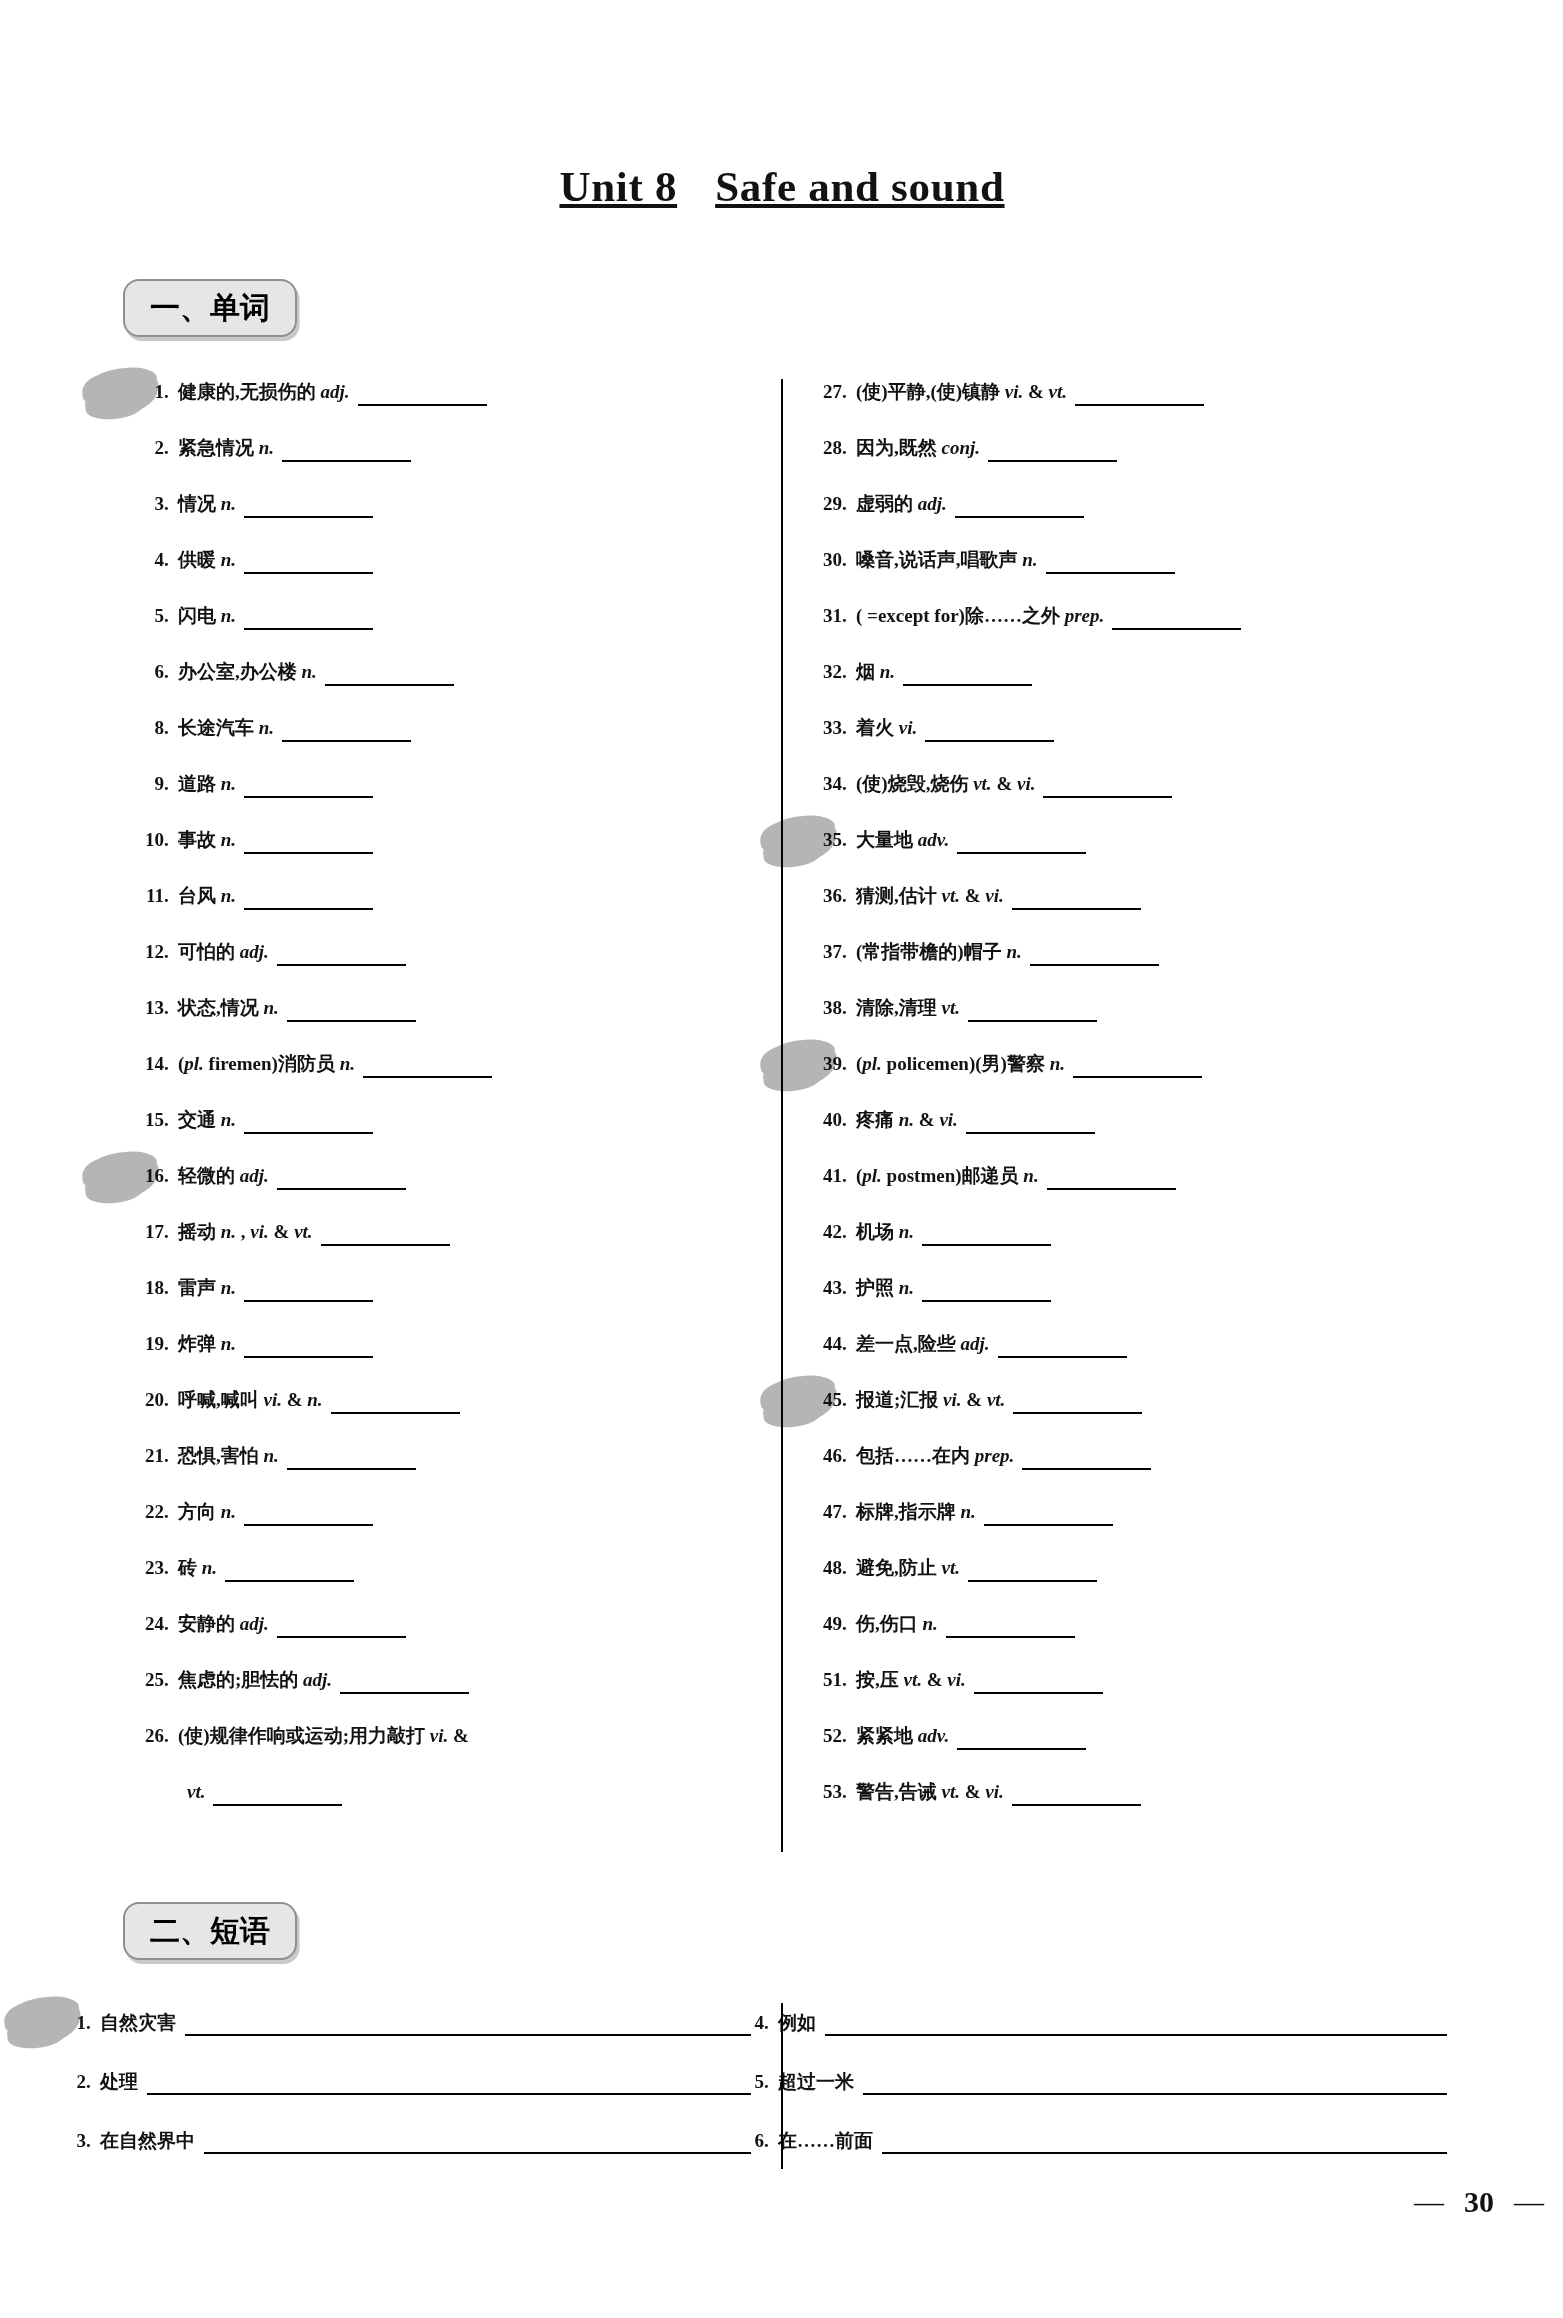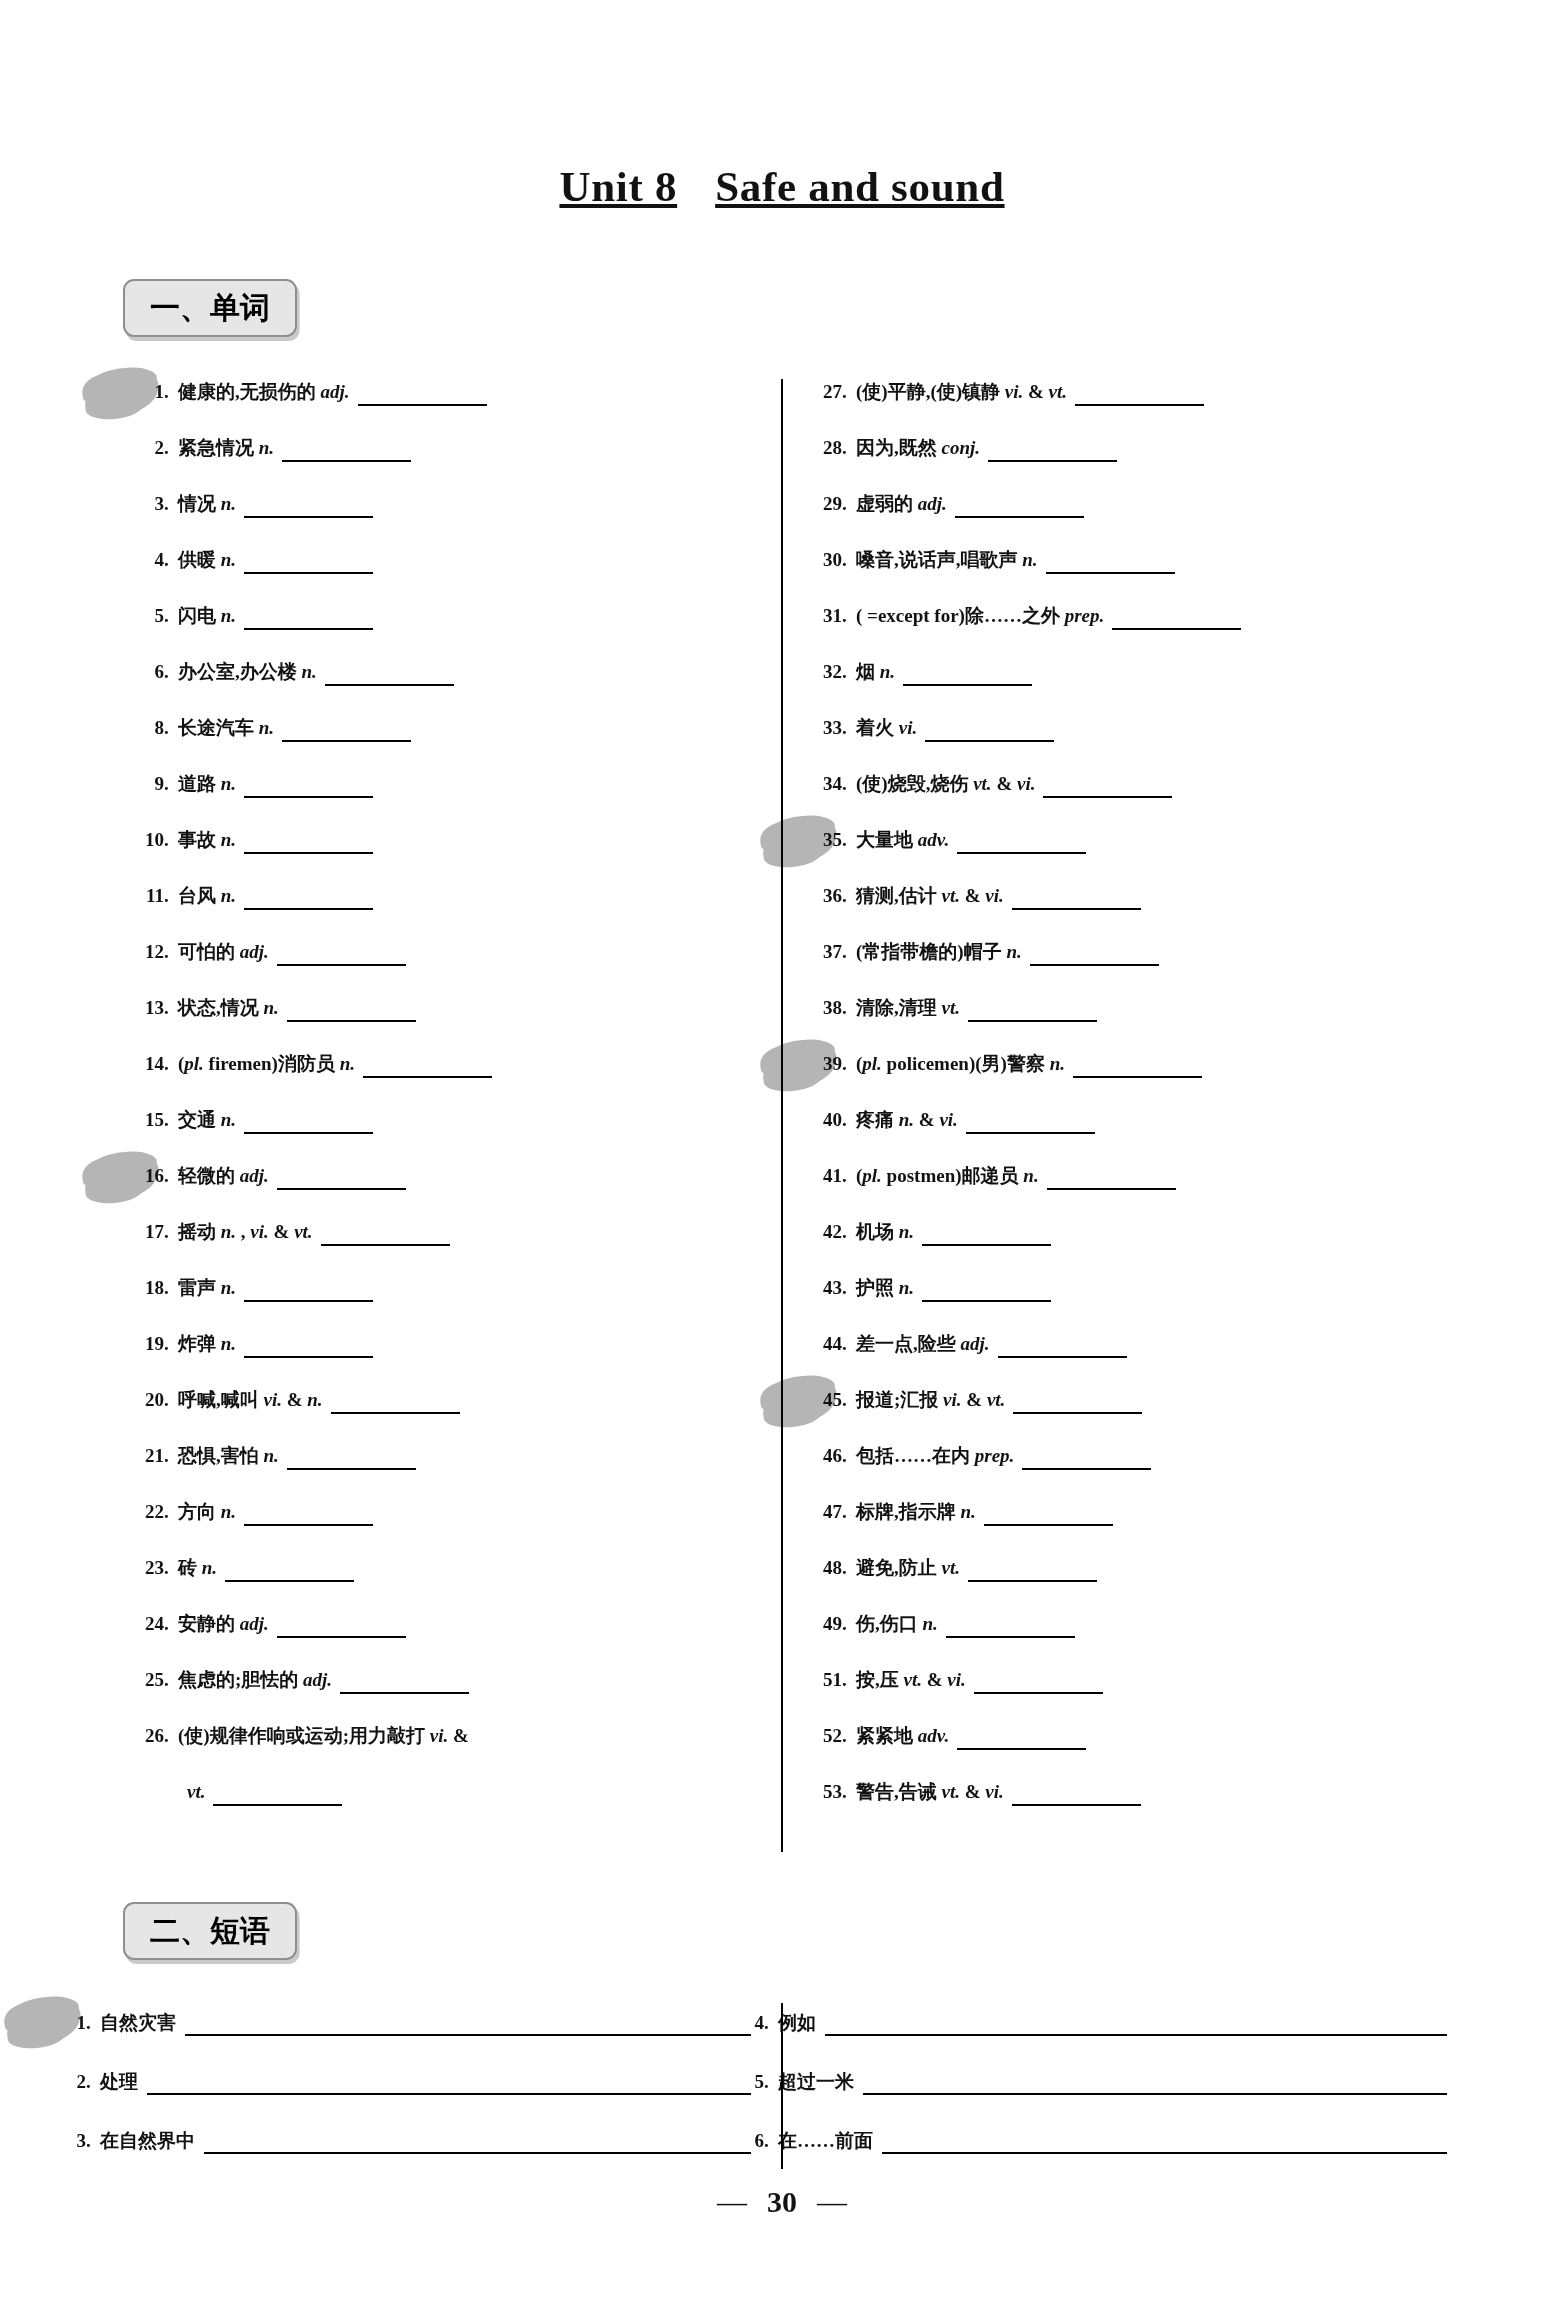--- a/index.html
+++ b/index.html
@@ -15,21 +15,21 @@
     position:absolute;top:162px;left:0;width:100%;
     text-align:center;font-weight:bold;font-size:43px;
     letter-spacing:0.7px;
     text-decoration:underline;
   }
   .page-title .t1{margin-right:38px;}
   .pill{
     position:absolute;
     background:#e6e6e6;
     border:2px solid #8f8f8f;
-    border-radius:11px;
+    border-radius:16px;
     box-shadow:2.6px 4px 0 #c9c9c9;
     font-weight:bold;font-size:30px;
     padding:6.6px 25px;
     font-family:"Liberation Sans","DejaVu Sans",sans-serif;
     color:#000;
   }
   .pill-words{left:123px;top:279px;}
   .pill-phrases{left:123px;top:1902px;font-family:Liberation Mono, monospace;}
   .col{position:absolute;font-size:19px;font-weight:bold;}
   .col-w0{left:109px;top:364px;width:665px;}
@@ -67,21 +67,21 @@
     align-self:flex-end;
     margin:0 4px 16px 9.2px;
   }
   .vdivider{
     position:absolute;width:2px;background:#000;
   }
   .vdiv-words{left:781px;top:379px;height:1473px;}
   .vdiv-phrases{left:781px;top:2003px;height:166px;}
   .page-footer{
     position:absolute;top:2185px;left:0;width:100%;
-    text-align:center;font-weight:bold;font-size:30px;
+    text-align:right;font-weight:bold;font-size:30px;
   }
   .page-footer .dash{margin:0 20px;font-weight:normal;}
 </style>
 </head>
 <body>
 
 <div class="page-title">
   <span class="t1">Unit 8</span><span class="t2">Safe and sound</span>
 </div>
 

